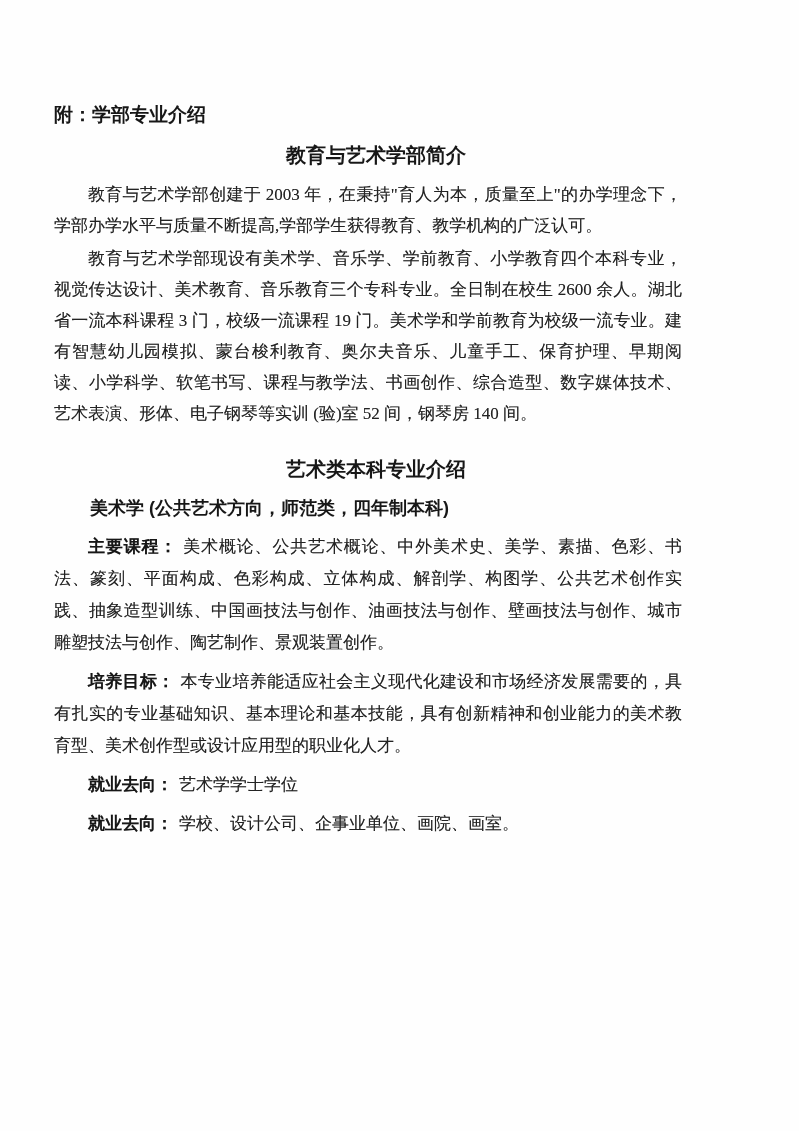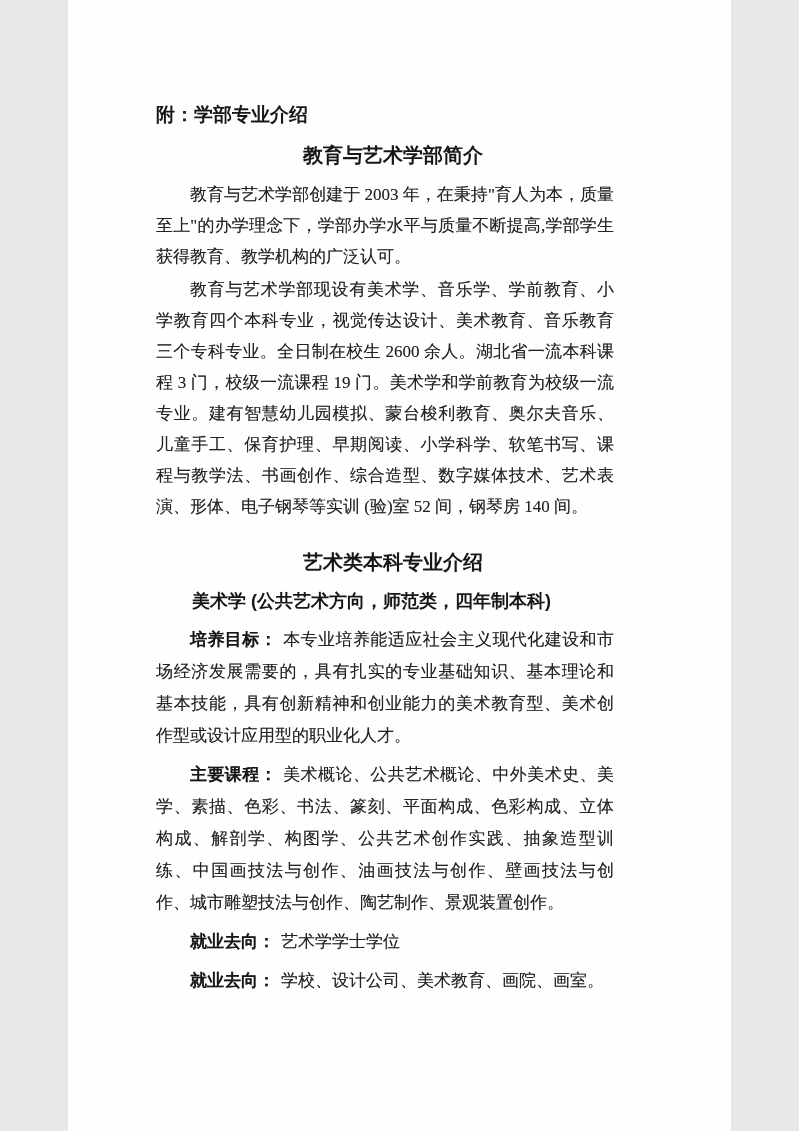--- a/index.html
+++ b/index.html
@@ -1,26 +1,26 @@
 <!DOCTYPE html>
 <html lang="zh"><head>
 <meta charset="utf-8">
 <style>
   html, body { margin: 0; padding: 0; background: #e8e8e8; }
   .page {
     position: relative;
-    width: 663px;
+    width: 799px;
     height: 1131px;
     margin: 0 auto;
     background: #fefefe;
     color: #232323;
     font-family: "Liberation Serif", serif;
     overflow: hidden;
     box-sizing: border-box;
-    padding: 100px 117px 0 88px;
+    padding: 100px 117px 0 54px;
   }
   .attach-heading {
     font-family: "Liberation Sans", sans-serif;
     font-weight: bold;
     font-size: 19px;
     line-height: 30px;
     color: #171717;
     margin: 0;
     text-indent: 0;
   }
@@ -81,28 +81,28 @@
   <p class="body-par">教育与艺术学部创建于 2003 年，在秉持"育人为本，质量至上"的办学理念下，学部办学水平与质量不断提高,学部学生获得教育、教学机构的广泛认可。</p>
 
   <p class="body-par">教育与艺术学部现设有美术学、音乐学、学前教育、小学教育四个本科专业，视觉传达设计、美术教育、音乐教育三个专科专业。全日制在校生 2600 余人。湖北省一流本科课程 3 门，校级一流课程 19 门。美术学和学前教育为校级一流专业。建有智慧幼儿园模拟、蒙台梭利教育、奥尔夫音乐、儿童手工、保育护理、早期阅读、小学科学、软笔书写、课程与教学法、书画创作、综合造型、数字媒体技术、艺术表演、形体、电子钢琴等实训 (验)室 52 间，钢琴房 140 间。</p>
 
 
   <h1 class="doc-title second">艺术类本科专业介绍</h1>
 
   <h3 class="major-heading">美术学 (公共艺术方向，师范类，四年制本科)</h3>
 
   <p class="entry">
-    <span class="entry-label">培养目标：</span><span>本专业培养能适应社会主义现代化建设和市场经济发展需要的，具有扎实的专业基础知识、基本理论和基本技能，具有创新精神和创业能力的美术教育型、美术创作型或设计应用型的职业化人才。</span>
+    <span class="entry-label">主要课程：</span><span>美术概论、公共艺术概论、中外美术史、美学、素描、色彩、书法、篆刻、平面构成、色彩构成、立体构成、解剖学、构图学、公共艺术创作实践、抽象造型训练、中国画技法与创作、油画技法与创作、壁画技法与创作、城市雕塑技法与创作、陶艺制作、景观装置创作。</span>
   </p>
 
   <p class="entry">
-    <span class="entry-label">主要课程：</span><span>美术概论、公共艺术概论、中外美术史、美学、素描、色彩、书法、篆刻、平面构成、色彩构成、立体构成、解剖学、构图学、公共艺术创作实践、抽象造型训练、中国画技法与创作、油画技法与创作、壁画技法与创作、城市雕塑技法与创作、陶艺制作、景观装置创作。</span>
+    <span class="entry-label">培养目标：</span><span>本专业培养能适应社会主义现代化建设和市场经济发展需要的，具有扎实的专业基础知识、基本理论和基本技能，具有创新精神和创业能力的美术教育型、美术创作型或设计应用型的职业化人才。</span>
   </p>
 
   <p class="entry">
     <span class="entry-label">就业去向：</span><span>艺术学学士学位</span>
   </p>
 
   <p class="entry">
-    <span class="entry-label">就业去向：</span><span>学校、设计公司、美术教育、画院、画室。</span>
+    <span class="entry-label">就业去向：</span><span>学校、设计公司、企事业单位、画院、画室。</span>
   </p>
 
 </div>
 
 </body></html>

